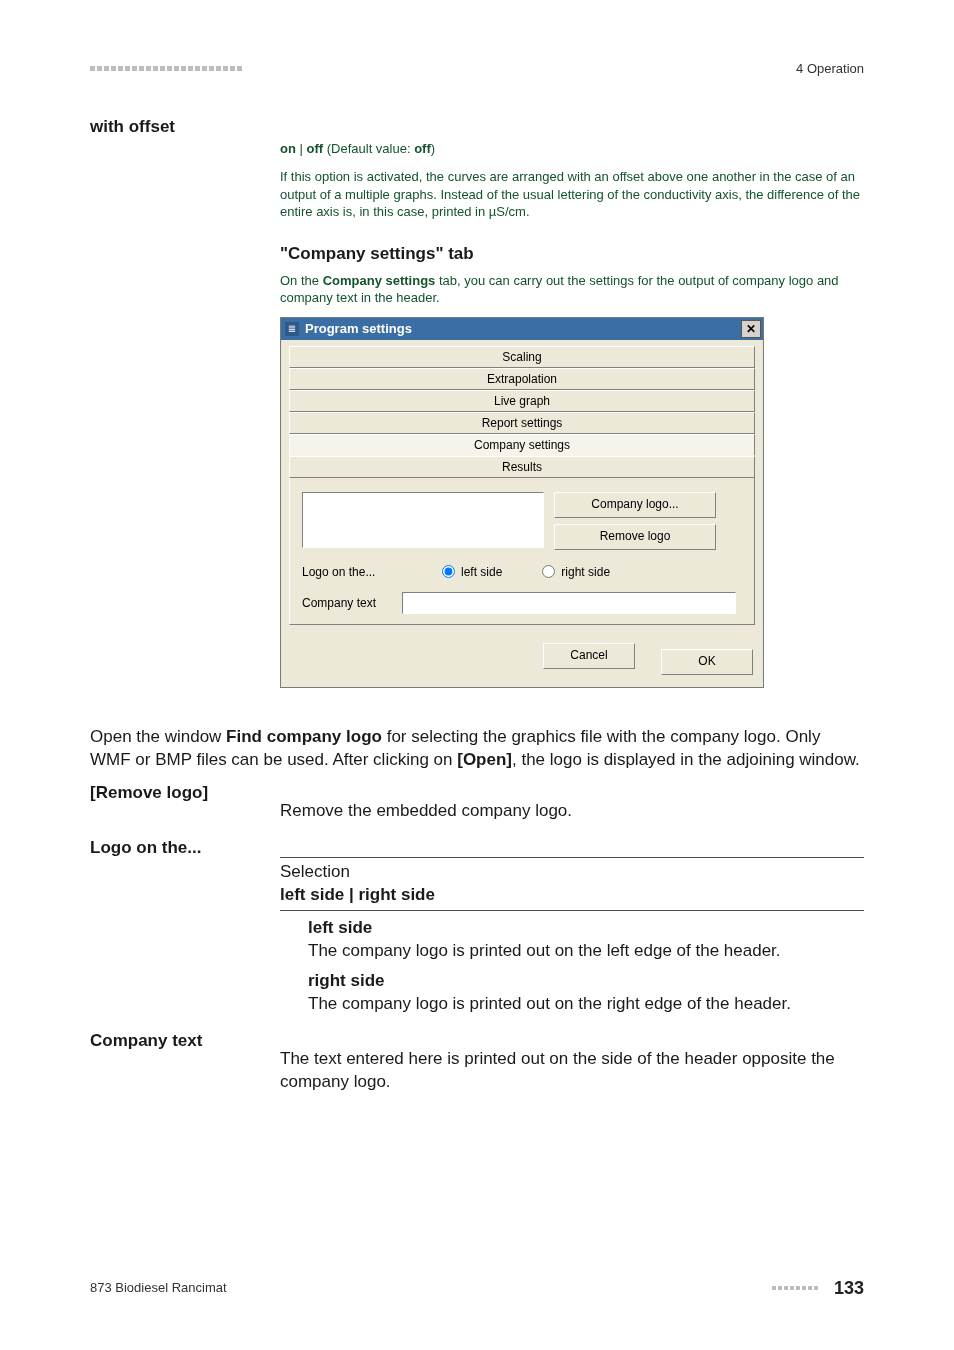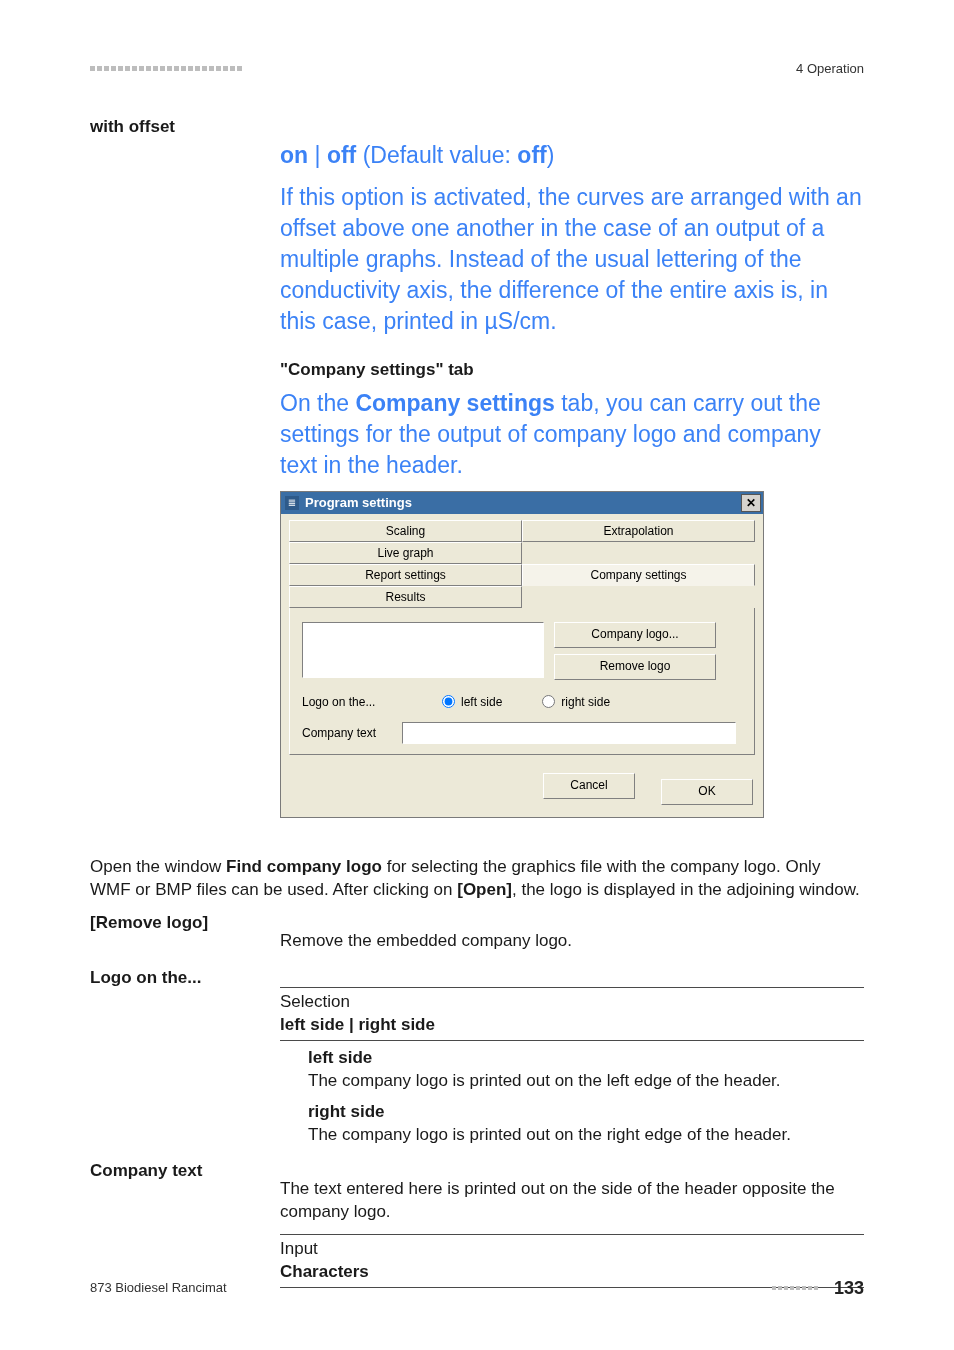--- a/index.html
+++ b/index.html
@@ -40,22 +40,22 @@
   .dots.small span { width: 4px; height: 4px; }
   .section-label {
     font-weight: 600;
     font-size: 17px;
   }
   .indent-block {
     margin-left: 190px;
     margin-right: 0;
   }
   .body-text {
-    font-size: 23px;
-    color: #3b82f6;
+    font-size: 13px;
+    color: #14532d;
   }
   .bold { font-weight: 700; }
   .subhead {
     font-weight: 700;
     font-family: Arial, sans-serif;
     font-size: 17px;
     margin-top: 22px;
   }
   
   .dialog {
@@ -92,21 +92,21 @@
     background: #d6d3ce;
     border: 1px solid #555;
     color: #000;
     display: flex; align-items: center; justify-content: center;
     font-weight: 700;
     font-size: 12px;
   }
   .tabs-wrap { padding: 6px 8px 8px 8px; }
   .tabs-row {
     display: grid;
-    grid-template-columns: repeat(2, 1fr);
+    grid-template-columns: repeat(1, 1fr);
     gap: 0;
   }
   .tab {
     height: 20px;
     background: #ece9d8;
     border-top: 1px solid #fff;
     border-left: 1px solid #fff;
     border-right: 1px solid #808080;
     text-align: center;
     line-height: 20px;
@@ -361,24 +361,20 @@
         <div>The company logo is printed out on the right edge of the header.</div>
       </div>
     </div>
   </div>
 
   <div class="defrow" style="margin-top:14px;">
     <div class="label">Company text</div>
     <div class="content">
       <div style="height:18px;"></div>
       <div>The text entered here is printed out on the side of the header opposite the company logo.</div>
-      <div class="sel-line" style="margin-top:10px;">
-        <div class="k">Input</div>
-        <div class="bold">Characters</div>
-      </div>
     </div>
   </div>
 
   <div class="footer">
     <div>873 Biodiesel Rancimat</div>
     <div class="pg">
       <div class="dots small">
         <span></span>
           <span></span>
           <span></span>

